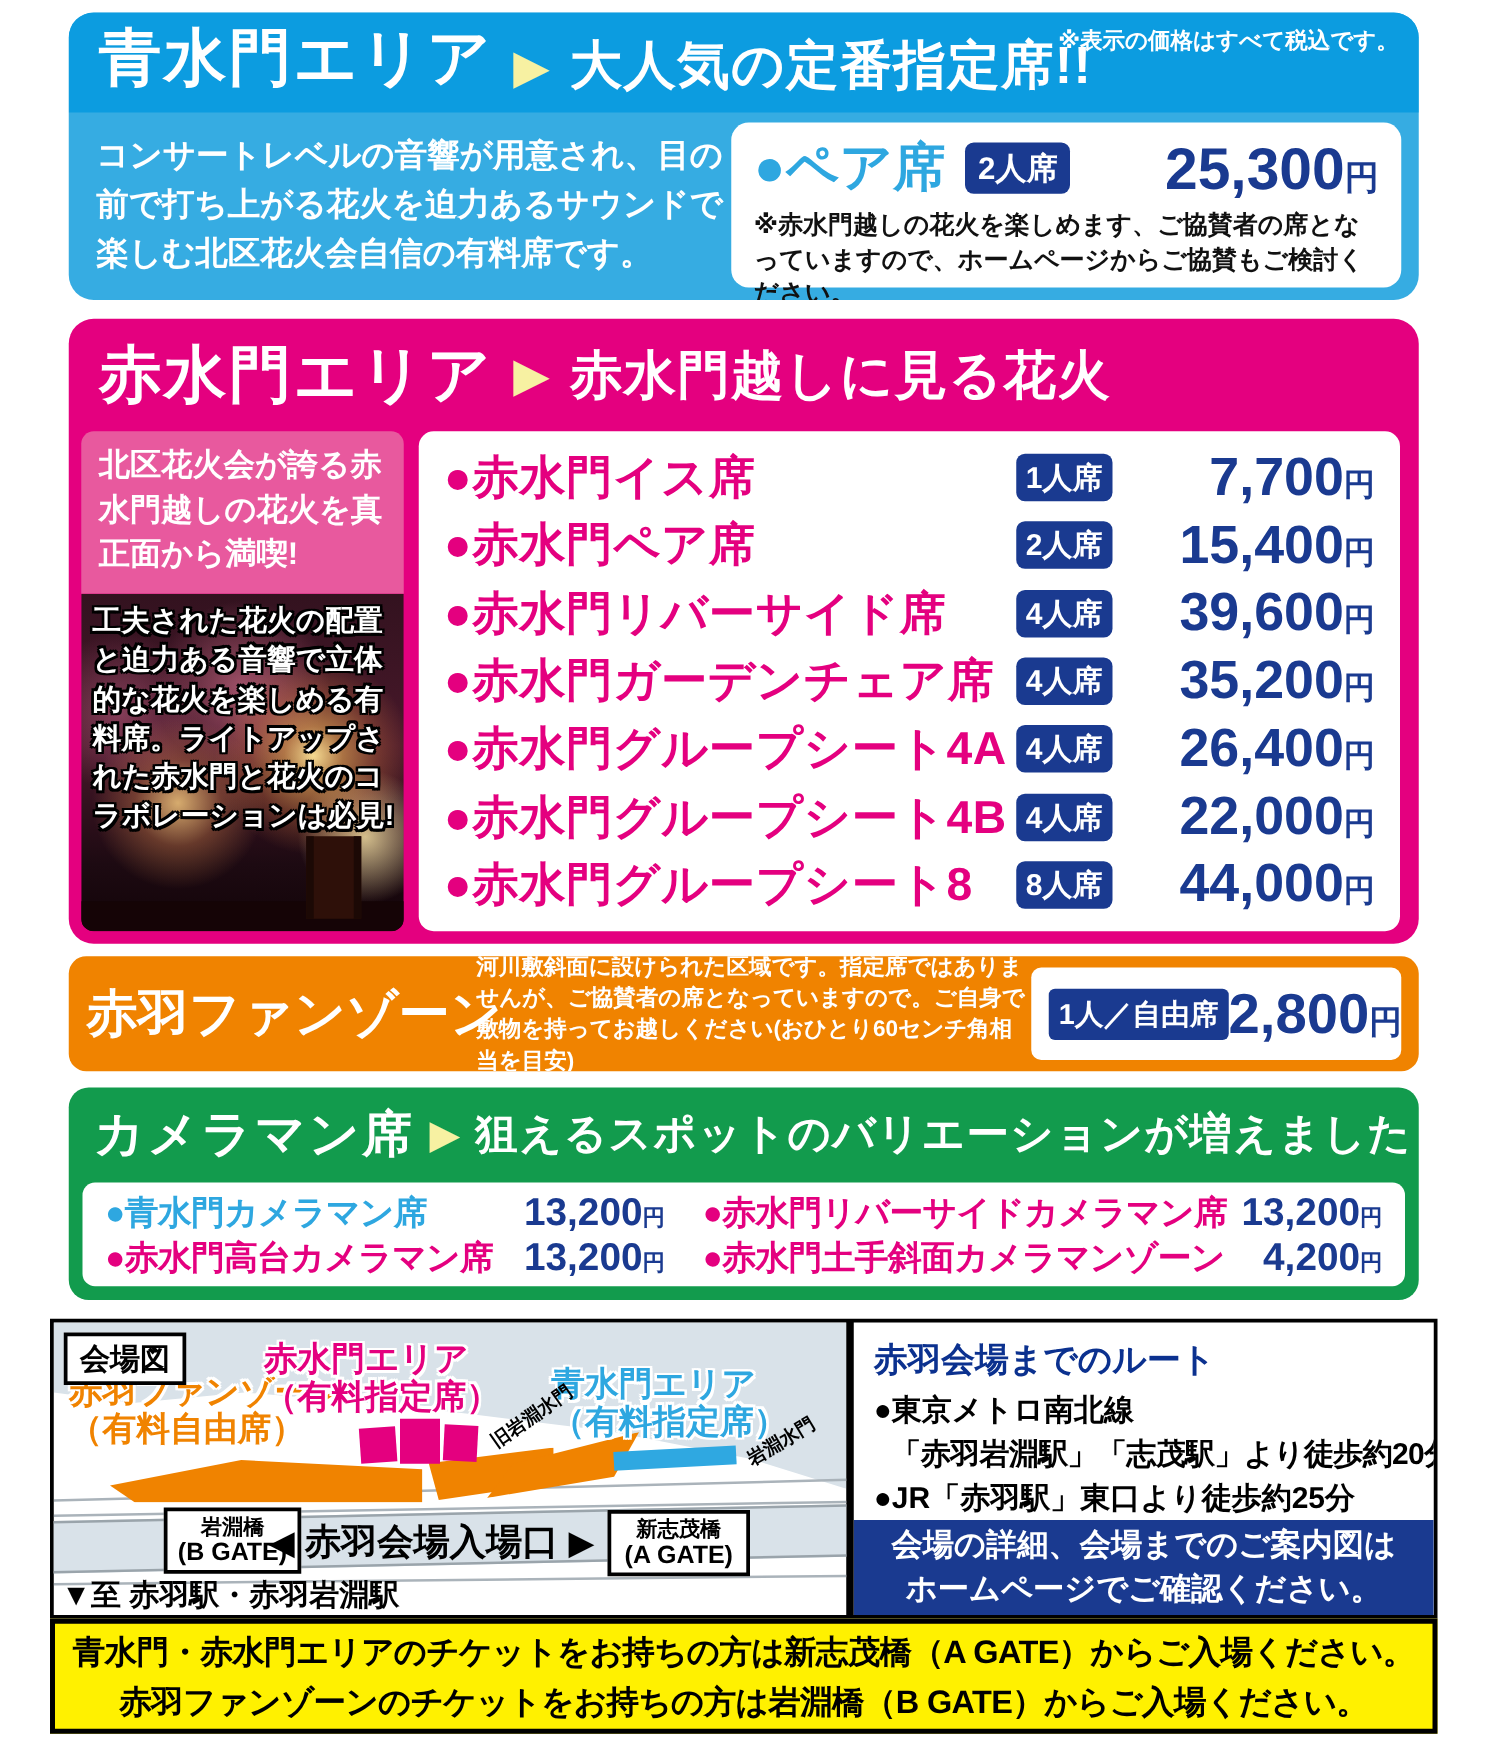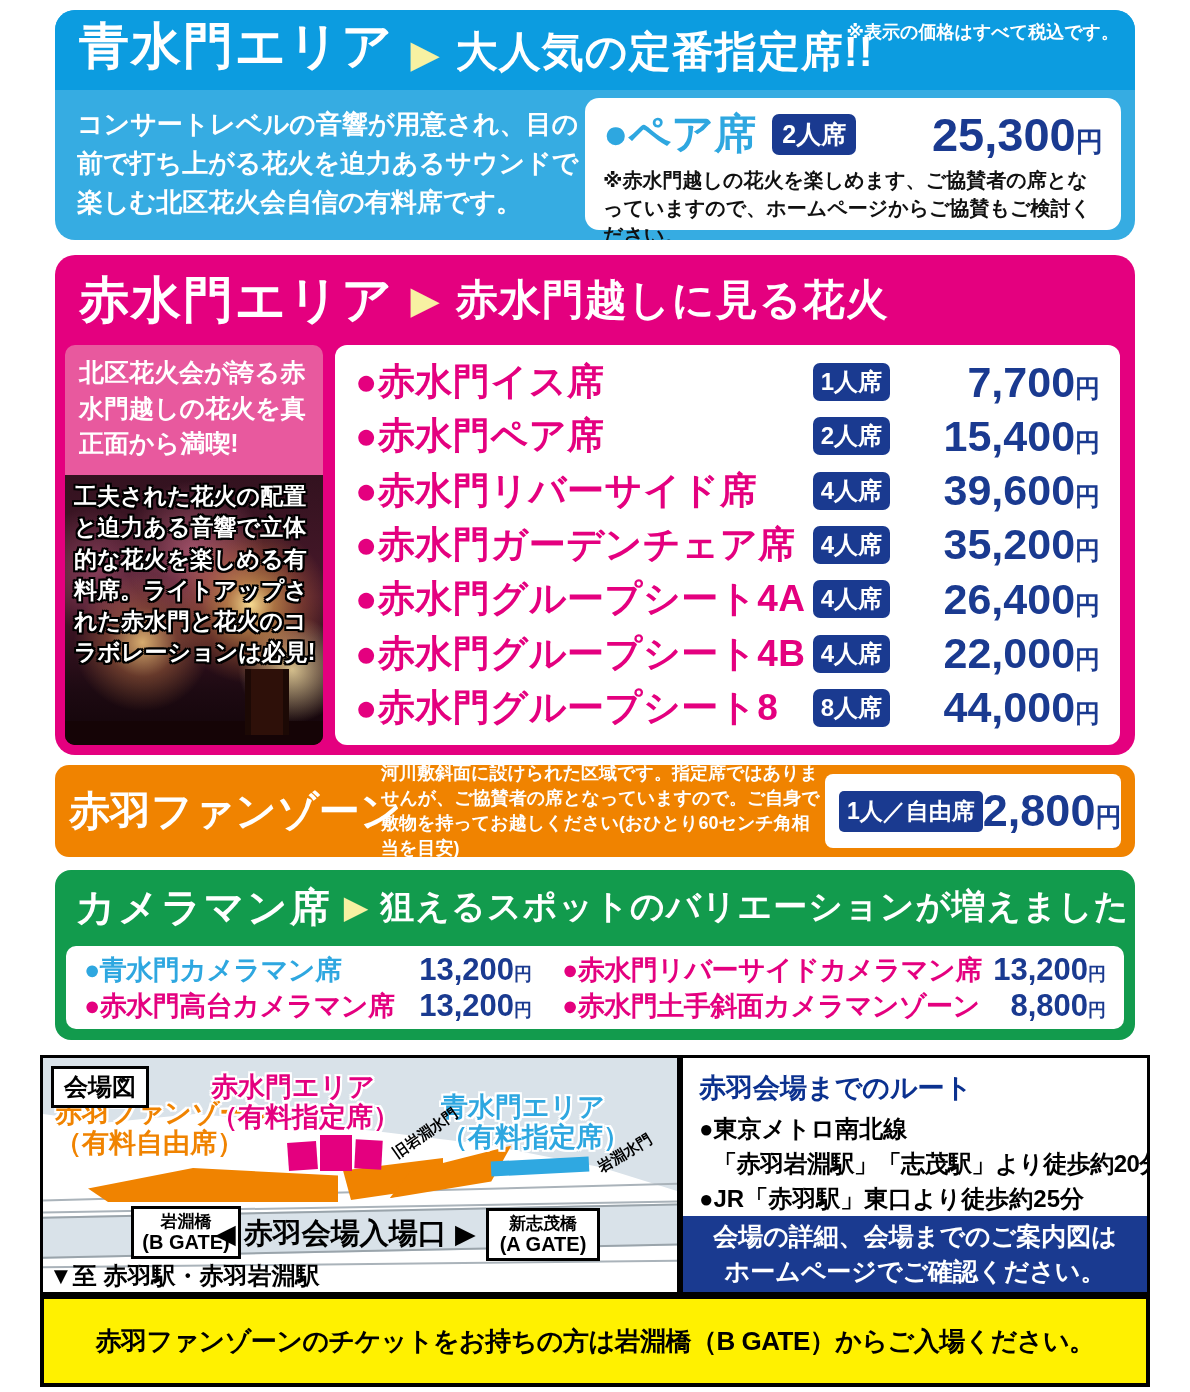--- a/index.html
+++ b/index.html
@@ -225,21 +225,21 @@
       <div class="cam-cell">
         <span class="cam-name pink">●赤水門リバーサイドカメラマン席</span>
         <span class="price cam-price"><span>13,200</span><span class="yen">円</span></span>
       </div>
       <div class="cam-cell">
         <span class="cam-name pink">●赤水門高台カメラマン席</span>
         <span class="price cam-price"><span>13,200</span><span class="yen">円</span></span>
       </div>
       <div class="cam-cell">
         <span class="cam-name pink">●赤水門土手斜面カメラマンゾーン</span>
-        <span class="price cam-price"><span>8,800</span><span class="yen">円</span></span>
+        <span class="price cam-price"><span>4,200</span><span class="yen">円</span></span>
       </div>
     </div>
   </div>
 
   <div class="map-box">
     <div class="water-top"></div>
     <div class="river"></div>
     <div class="road road1"></div>
     <div class="road road2"></div>
     <div class="road road3"></div>
@@ -288,16 +288,17 @@
       <div class="route-line route-indent">「赤羽岩淵駅」「志茂駅」より徒歩約20分</div>
       <div class="route-line">●JR「赤羽駅」東口より徒歩約25分</div>
     </div>
     <div class="route-notice">
       <div>会場の詳細、会場までのご案内図は</div>
       <div>ホームページでご確認ください。</div>
     </div>
   </div>
 
   <div class="footer">
+    <div class="nw">青水門・赤水門エリアのチケットをお持ちの方は新志茂橋（A GATE）からご入場ください。</div>
     <div class="nw">赤羽ファンゾーンのチケットをお持ちの方は岩淵橋（B GATE）からご入場ください。</div>
   </div>
 
 </div>
 
 </body></html>

